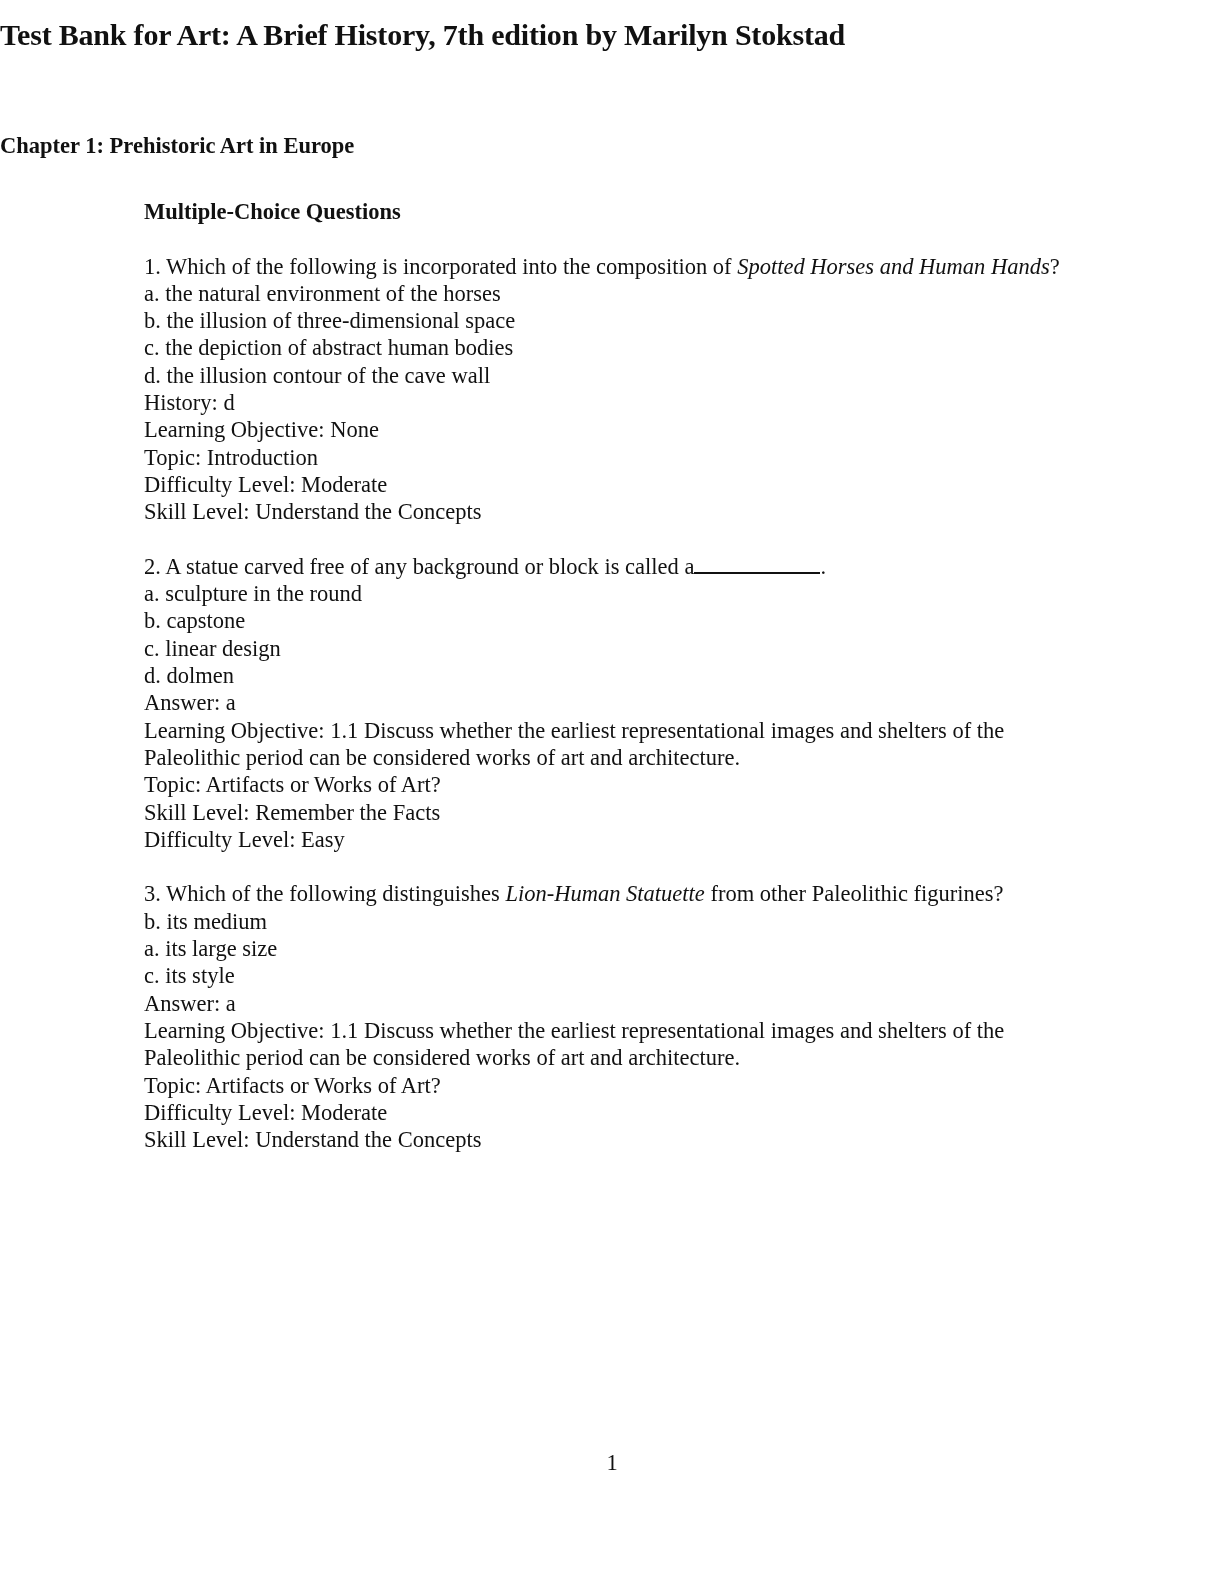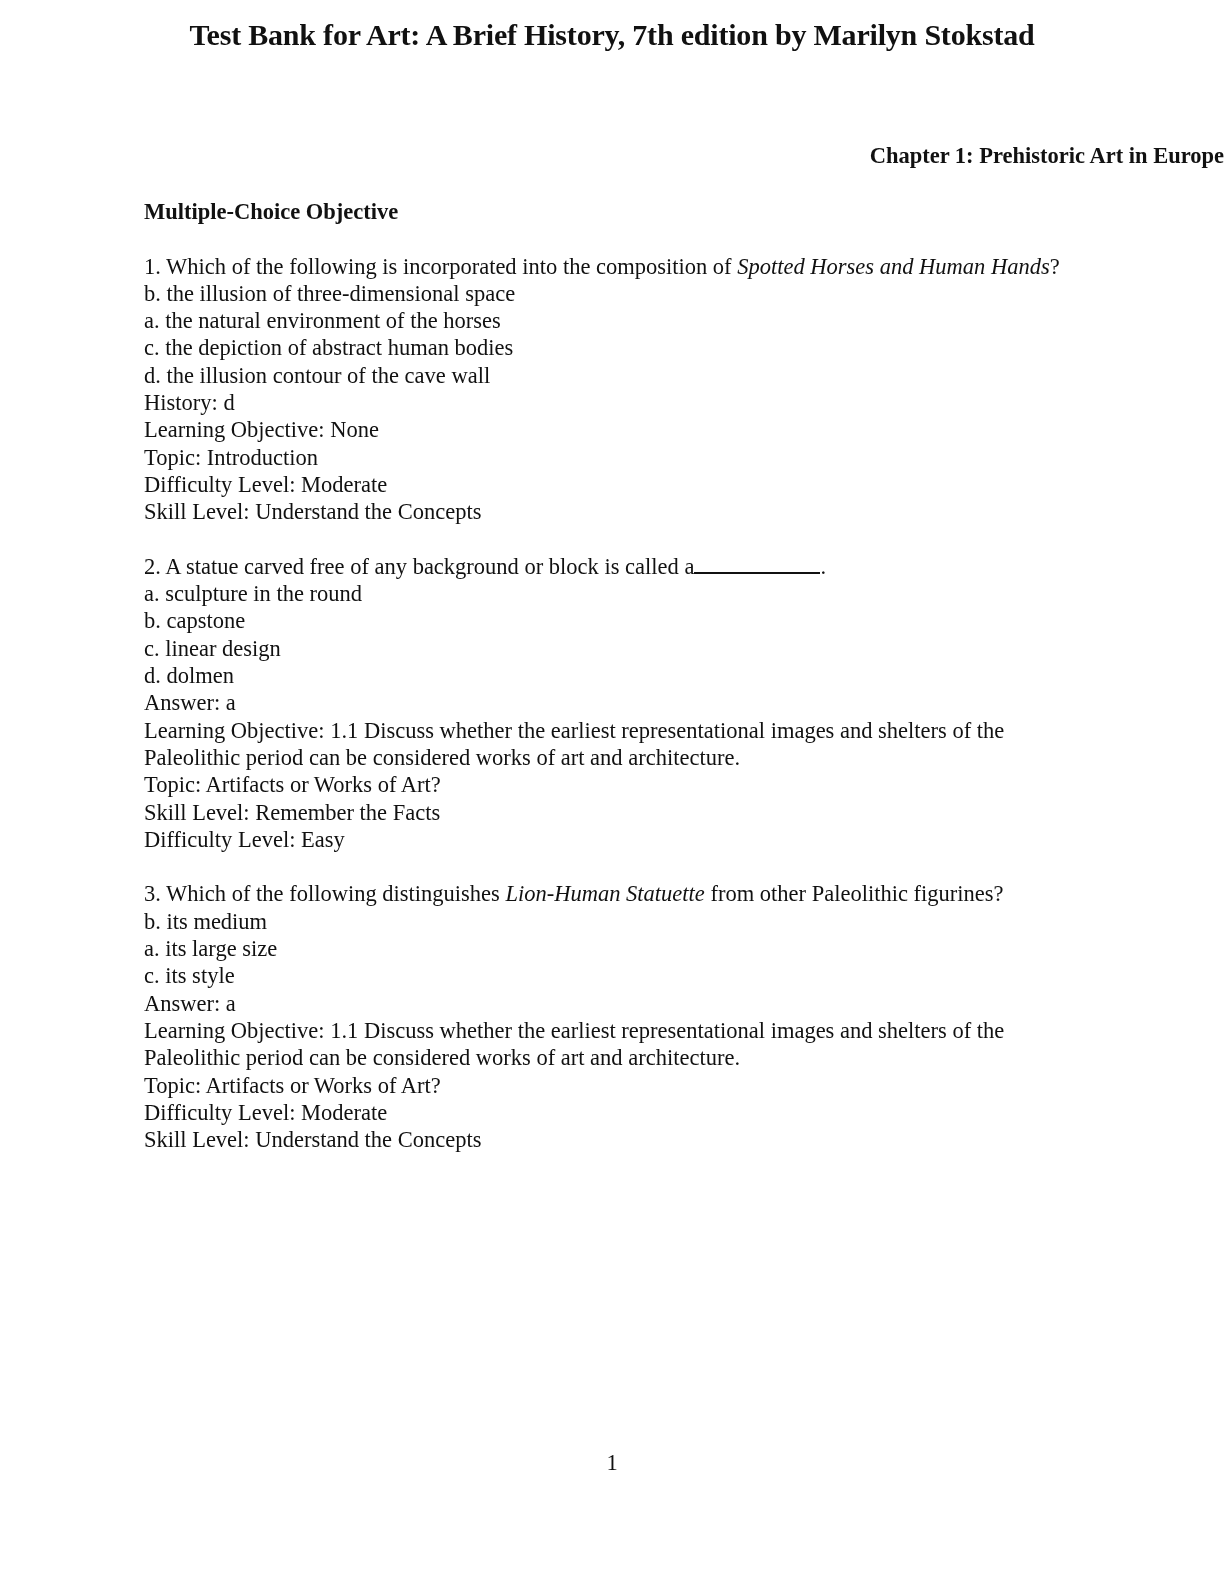--- a/index.html
+++ b/index.html
@@ -1,43 +1,43 @@
 <!DOCTYPE html>
 <html><head>
 <meta charset="utf-8">
 <style>
   html, body { margin: 0; padding: 0; background: #ffffff; }
   body { width: 1224px; height: 1584px; position: relative; overflow: hidden;
          font-family: "Liberation Serif", "DejaVu Serif", serif; color: #111111; }
-  .doc-title { position: absolute; left: 0; right: 0; top: 18px; text-align: center;
+  .doc-title { position: absolute; left: 0; right: 0; top: 18px; text-align: left;
                font-weight: bold; font-size: 30px; letter-spacing: -0.2px; }
-  .chapter-title { position: absolute; left: 0; right: 0; top: 143px; text-align: right;
+  .chapter-title { position: absolute; left: 0; right: 0; top: 133px; text-align: left;
                    font-weight: bold; font-size: 22.5px; }
   .content { position: absolute; left: 144px; top: 198px; width: 920px; font-size: 22.5px; line-height: 27.3px; }
   .section-heading { font-weight: bold; margin: 0 0 27.3px 0; }
   .question { margin-bottom: 27.3px; }
   .line { display: block; white-space: nowrap; }
   .wrap { white-space: normal; }
   em { font-style: italic; }
   .blank { display: inline-block; width: 126px; border-bottom: 2px solid #111; height: 18px; vertical-align: baseline; }
   .page-number { position: absolute; left: 0; right: 0; top: 1450px; text-align: center; font-size: 22.5px; }
 </style>
 </head>
 <body>
 
 <div class="doc-title">Test Bank for Art: A Brief History, 7th edition by Marilyn Stokstad</div>
 <div class="chapter-title">Chapter 1: Prehistoric Art in Europe</div>
 
 <div class="content">
-  <div class="section-heading">Multiple-Choice Objective</div>
+  <div class="section-heading">Multiple-Choice Questions</div>
 
   <div class="question">
     <span class="line wrap"><span>1. Which of the following is incorporated into the composition of </span><em>Spotted Horses and Human Hands</em><span>?</span></span>
+    <span class="line">a. the natural environment of the horses</span>
     <span class="line">b. the illusion of three-dimensional space</span>
-    <span class="line">a. the natural environment of the horses</span>
     <span class="line">c. the depiction of abstract human bodies</span>
     <span class="line">d. the illusion contour of the cave wall</span>
     <span class="line">History: d</span>
     <span class="line wrap">Learning Objective: None</span>
     <span class="line">Topic: Introduction</span>
     <span class="line">Difficulty Level: Moderate</span>
     <span class="line">Skill Level: Understand the Concepts</span>
   </div>
 
   <div class="question">

